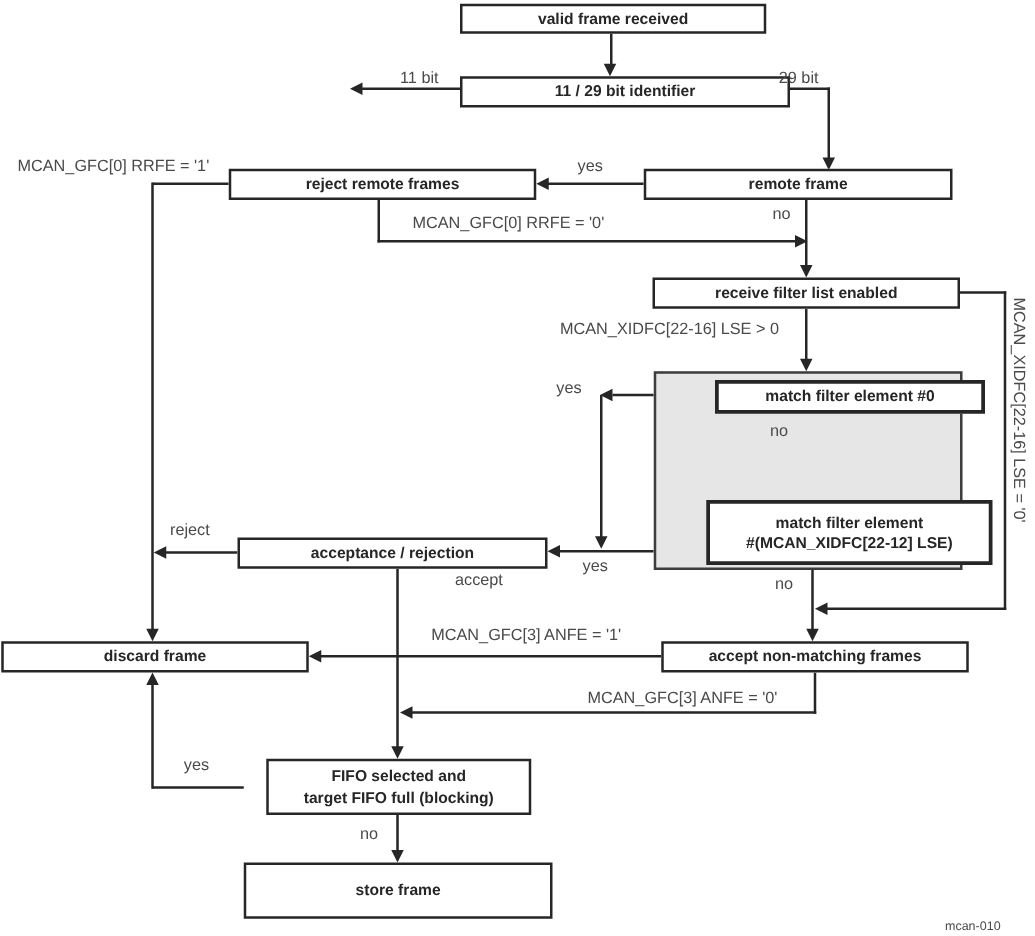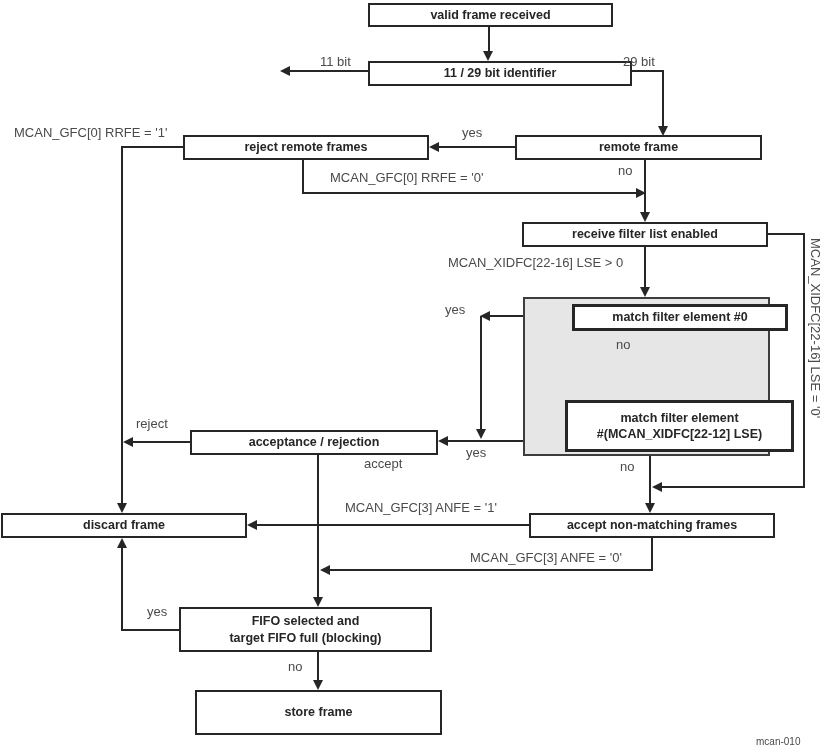--- a/index.html
+++ b/index.html
@@ -113,21 +113,21 @@
 
   <div class="group" style="left:523px;top:297px;width:247px;height:159px;">
     <div class="node" style="left:15px;top:5px;width:216px;height:27px;">match filter element #0</div>
     <div class="node" style="left:8px;top:101px;width:229px;height:52px;">match filter element
 #(MCAN_XIDFC[22-12] LSE)</div>
   </div>
 
   <div class="node" style="left:190px;top:430px;width:248px;height:25px;">acceptance / rejection</div>
   <div class="node" style="left:1px;top:513px;width:246px;height:25px;text-align:right;">discard frame</div>
   <div class="node" style="left:529px;top:513px;width:246px;height:25px;">accept non-matching frames</div>
-  <div class="node" style="left:179px;top:607px;width:253px;height:45px;">FIFO selected and
+  <div class="node" style="left:213px;top:607px;width:212px;height:45px;">FIFO selected and
 target FIFO full (blocking)</div>
   <div class="node" style="left:195px;top:690px;width:247px;height:45px;">store frame</div>
 
   <div class="lbl" style="left:320px;top:55px;">11 bit</div>
   <div class="lbl" style="left:623px;top:55px;">29 bit</div>
   <div class="lbl" style="left:462px;top:126px;">yes</div>
   <div class="lbl" style="left:14px;top:126px;">MCAN_GFC[0] RRFE = '1'</div>
   <div class="lbl" style="left:618px;top:164px;">no</div>
   <div class="lbl" style="left:318px;top:171px;margin-left:12px;">MCAN_GFC[0] RRFE = '0'</div>
   <div class="lbl" style="left:448px;top:256px;">MCAN_XIDFC[22-16] LSE &gt; 0</div>

